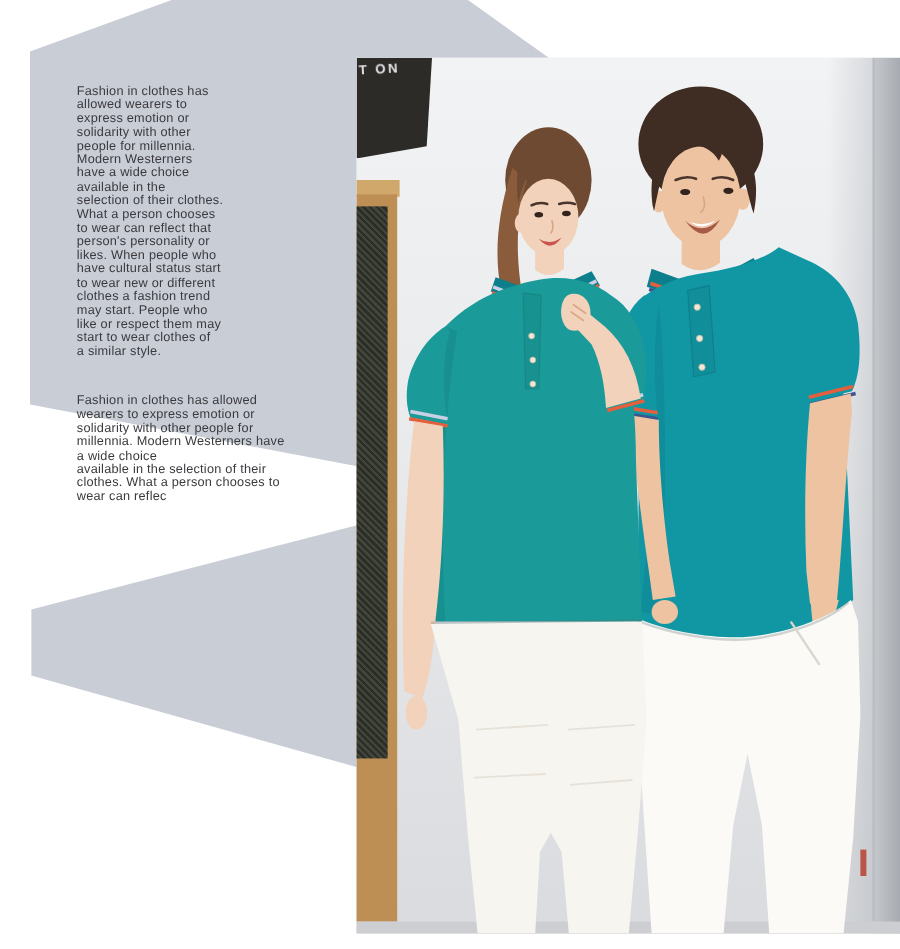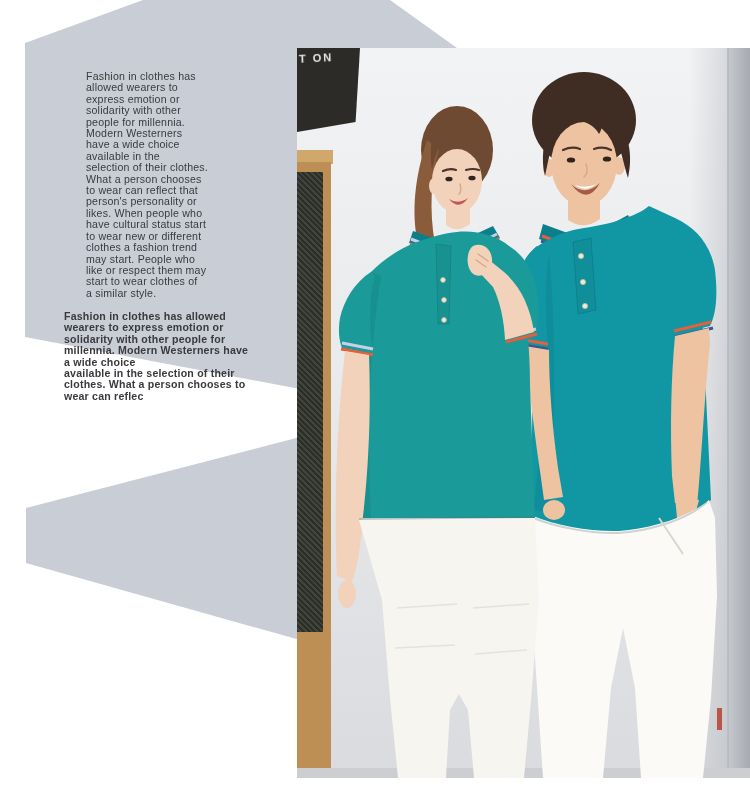--- a/index.html
+++ b/index.html
@@ -9,22 +9,22 @@
     font-family:"Liberation Sans",sans-serif;
   }
   .decor{position:absolute;left:0;top:0;width:750px;height:791px;background:var(--c-decor_shape);}
   .decor-top{clip-path:polygon(25px 43px,143px 0px,390px 0px,457px 48px,457px 55px,300px 55px,300px 389px,25px 337px);}
   .decor-wedge{clip-path:polygon(26px 508px,300px 437px,300px 640px,26px 563px);}
   .para{
     position:absolute;left:64px;margin:0;white-space:pre-line;
     font-size:10.6px;line-height:11.4px;letter-spacing:.2px;
     color:var(--c-text);
   }
-  .p1{top:71px;margin-left:22px;}
-  .p2{top:311px;font-weight:bold;}
+  .p1{top:71px;}
+  .p2{top:329px;}
   .photo{
     position:absolute;left:297px;top:48px;width:453px;height:730px;overflow:hidden;
     background:linear-gradient(180deg,var(--c-photo_wall_top) 0%,#e9eaec 45%,var(--c-photo_wall_bottom) 100%);
   }
   .band{position:absolute;right:0;top:0;width:23px;height:100%;
     background:linear-gradient(90deg,#c6c9cd,var(--c-wall_band));}
   .wallshade{position:absolute;left:392px;top:0;width:40px;height:100%;
     background:linear-gradient(90deg,rgba(167,171,177,0),rgba(167,171,177,.38));}
   .board{position:absolute;left:0;top:0;width:63px;height:84px;background:var(--c-chalkboard);
     clip-path:polygon(0 0,100% 0,93% 88%,0 100%);}

